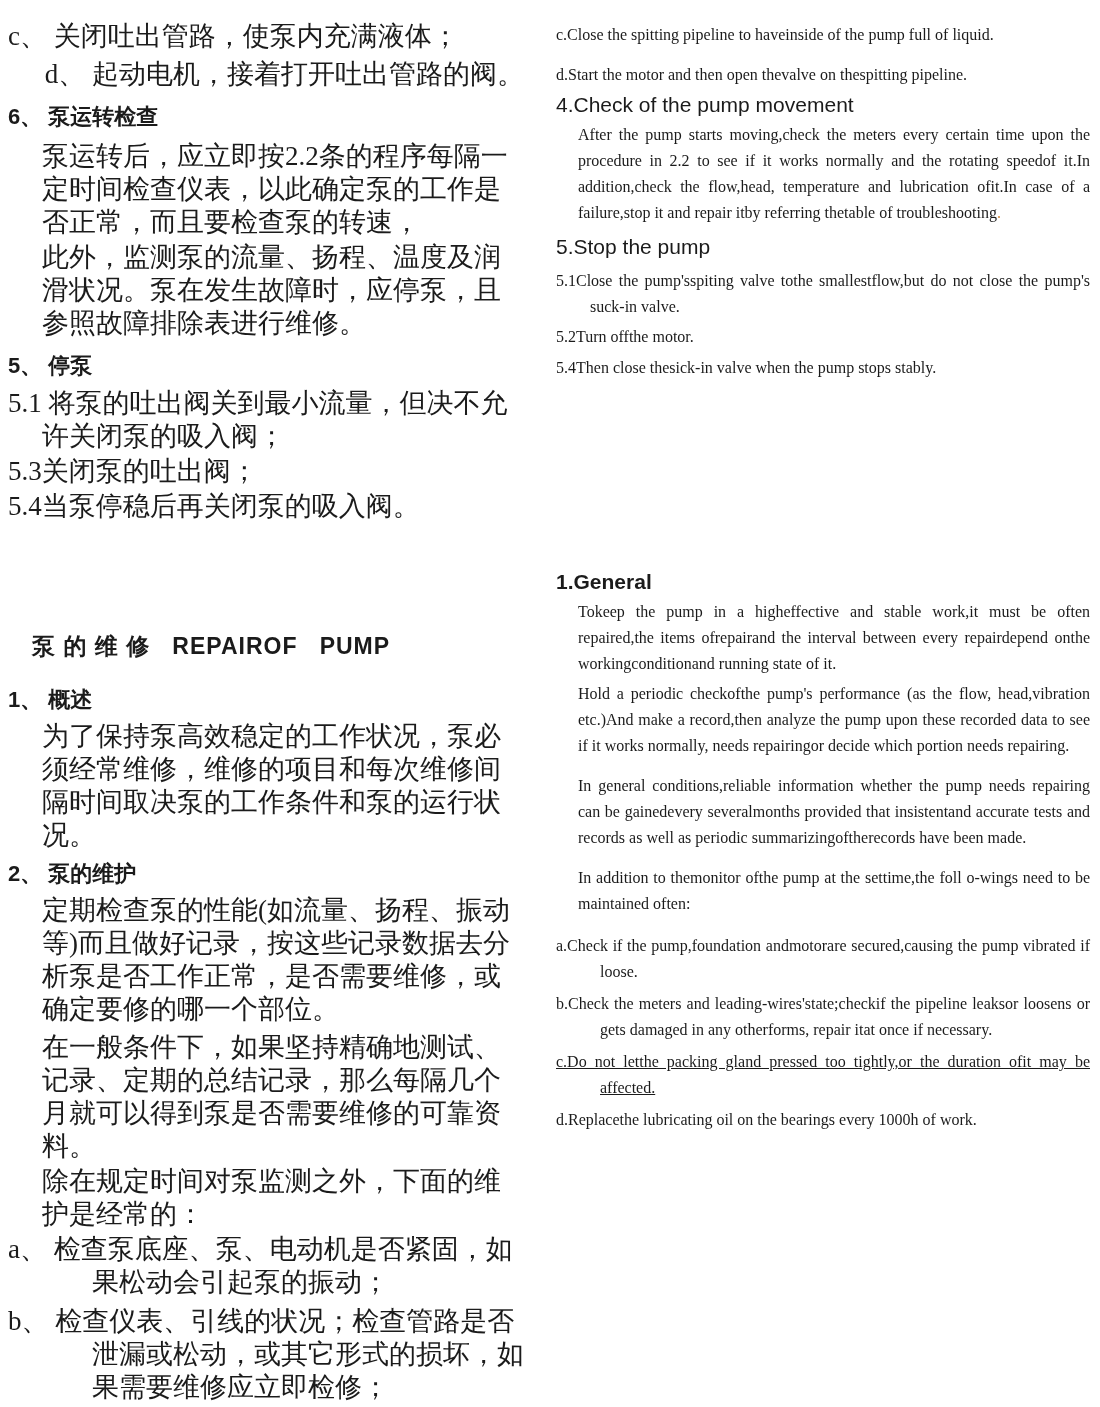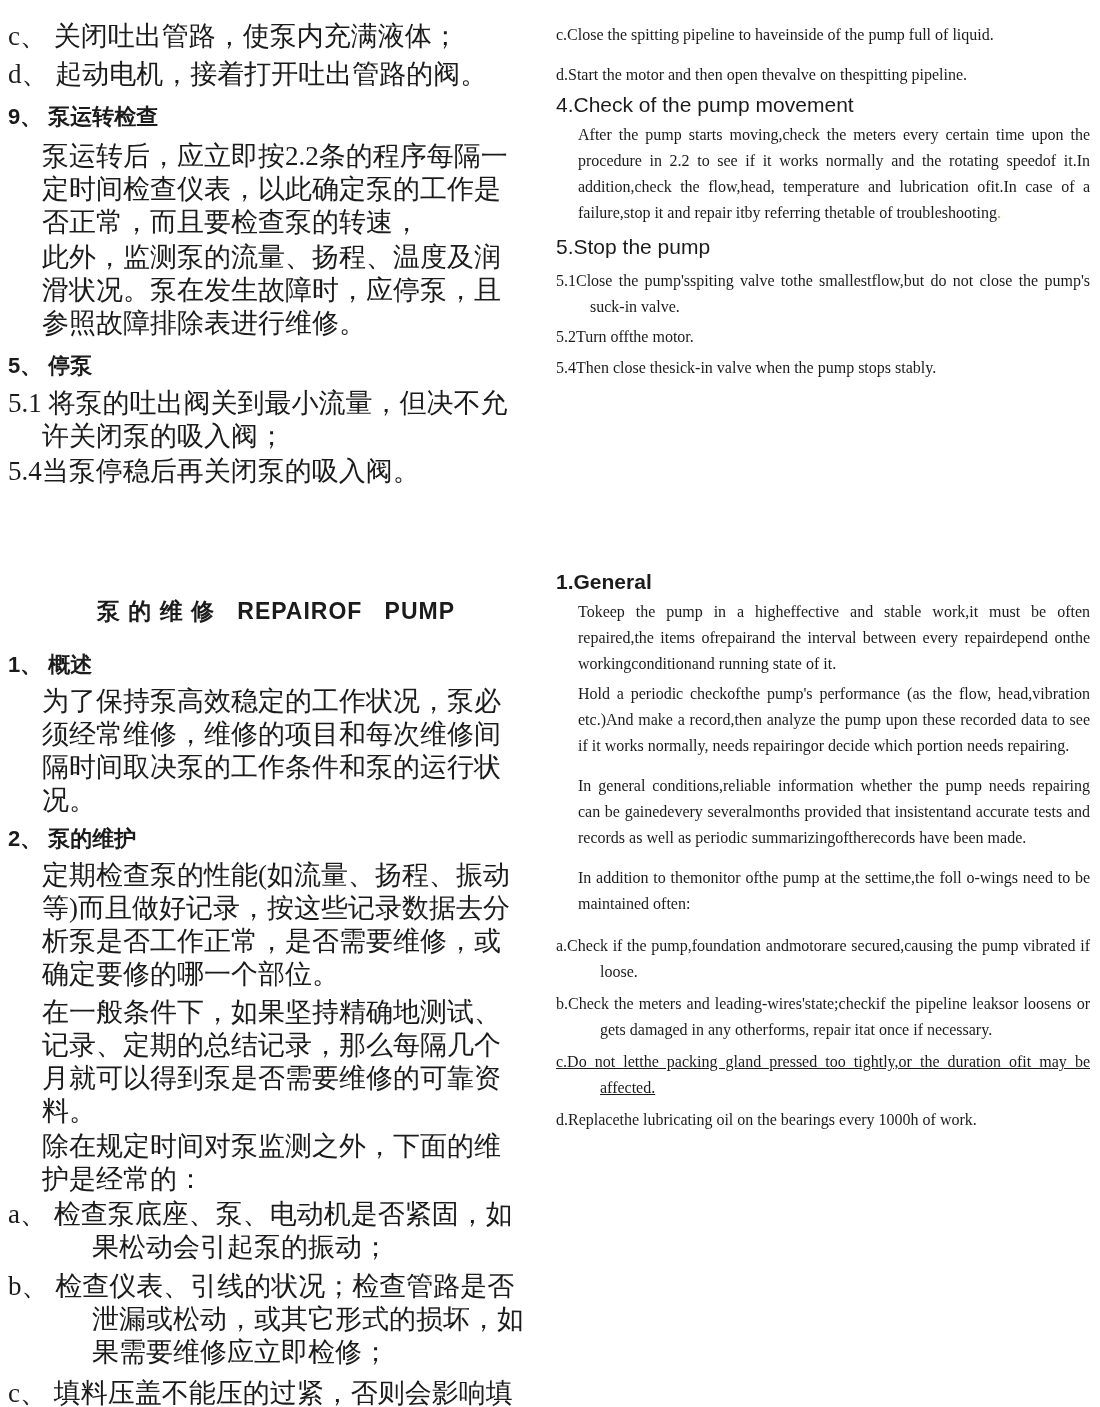--- a/index.html
+++ b/index.html
@@ -40,21 +40,20 @@
   }
   .section-title {
     font-family: "Liberation Sans", "DejaVu Sans", sans-serif;
     font-weight: bold;
     font-size: 23px;
     line-height: 36px;
     margin: 4px;
     padding-left: 20px;
     white-space: pre-wrap;
     letter-spacing: 1px;
-    text-align: center;
   }
 
   
   .en {
     font-family: "Liberation Serif", "DejaVu Serif", serif;
     font-size: 16px;
     line-height: 26px;
     text-align: justify;
     margin: 0;
   }
@@ -71,21 +70,21 @@
   .hang-zh      { padding-left: 34px; text-indent: -34px; }
   .hang-zh-deep { padding-left: 84px; text-indent: -84px; }
   .p-zh         { padding-left: 34px; }
   .ml-36        { margin-left: 36px; }
 
   .hang-en      { padding-left: 34px; text-indent: -34px; }
   .hang-en-deep { padding-left: 44px; text-indent: -44px; }
   .p-en         { padding-left: 22px; }
 
   
-  .l-item-d   { margin-top: 5px; }
+  .l-item-d   { margin-top: 5px; text-align: right; }
   .l-h4       { margin-top: 8px; }
   .l-p41      { margin-top: 5px; }
   .l-p42      { margin-top: 2px; }
   .l-h5       { margin-top: 8px; }
   .l-51       { margin-top: 3px; }
   .l-52       { margin-top: 0; }
   .l-53       { margin-top: 2px; }
   .l-54       { margin-top: 2px; }
   .l-title    { margin-top: 105px; }
   .l-h1       { margin-top: 18px; }
@@ -122,25 +121,26 @@
   .accent { color: #d2893c; }
 </style>
 </head>
 <body>
 
 <div class="page">
 
   <div class="col col-left">
     <p class="zh hang-zh">c、 关闭吐出管路，使泵内充满液体；</p>
     <p class="zh hang-zh l-item-d">d、 起动电机，接着打开吐出管路的阀。</p>
-    <p class="zh-h l-h4">9、 泵运转检查</p>
+    <p class="zh-h l-h4">6、 泵运转检查</p>
     <p class="zh p-zh l-p41">泵运转后，应立即按2.2条的程序每隔一定时间检查仪表，以此确定泵的工作是否正常，而且要检查泵的转速，</p>
     <p class="zh p-zh l-p42">此外，监测泵的流量、扬程、温度及润滑状况。泵在发生故障时，应停泵，且参照故障排除表进行维修。</p>
     <p class="zh-h l-h5">5、 停泵</p>
     <p class="zh hang-zh l-51">5.1 将泵的吐出阀关到最小流量，但决不允许关闭泵的吸入阀；</p>
+    <p class="zh l-53">5.3关闭泵的吐出阀；</p>
     <p class="zh l-54">5.4当泵停稳后再关闭泵的吸入阀。</p>
     <p class="section-title l-title">泵 的 维 修   REPAIROF   PUMP</p>
     <p class="zh-h l-h1">1、 概述</p>
     <p class="zh p-zh l-p1">为了保持泵高效稳定的工作状况，泵必须经常维修，维修的项目和每次维修间隔时间取决泵的工作条件和泵的运行状况。</p>
     <p class="zh-h l-h2">2、 泵的维护</p>
     <p class="zh p-zh l-p21">定期检查泵的性能(如流量、扬程、振动等)而且做好记录，按这些记录数据去分析泵是否工作正常，是否需要维修，或确定要修的哪一个部位。</p>
     <p class="zh p-zh l-p22">在一般条件下，如果坚持精确地测试、记录、定期的总结记录，那么每隔几个月就可以得到泵是否需要维修的可靠资料。</p>
     <p class="zh p-zh l-p23">除在规定时间对泵监测之外，下面的维护是经常的：</p>
     <p class="zh hang-zh-deep l-ia">a、 检查泵底座、泵、电动机是否紧固，如果松动会引起泵的振动；</p>
     <p class="zh hang-zh-deep l-ib">b、 检查仪表、引线的状况；检查管路是否泄漏或松动，或其它形式的损坏，如果需要维修应立即检修；</p>

